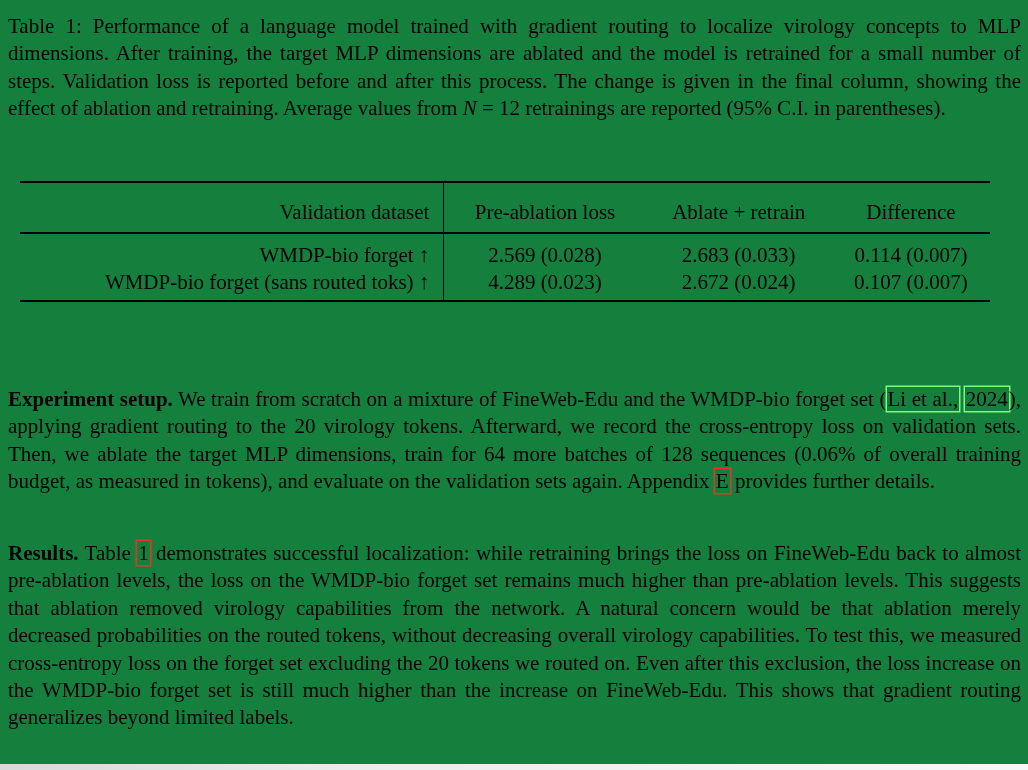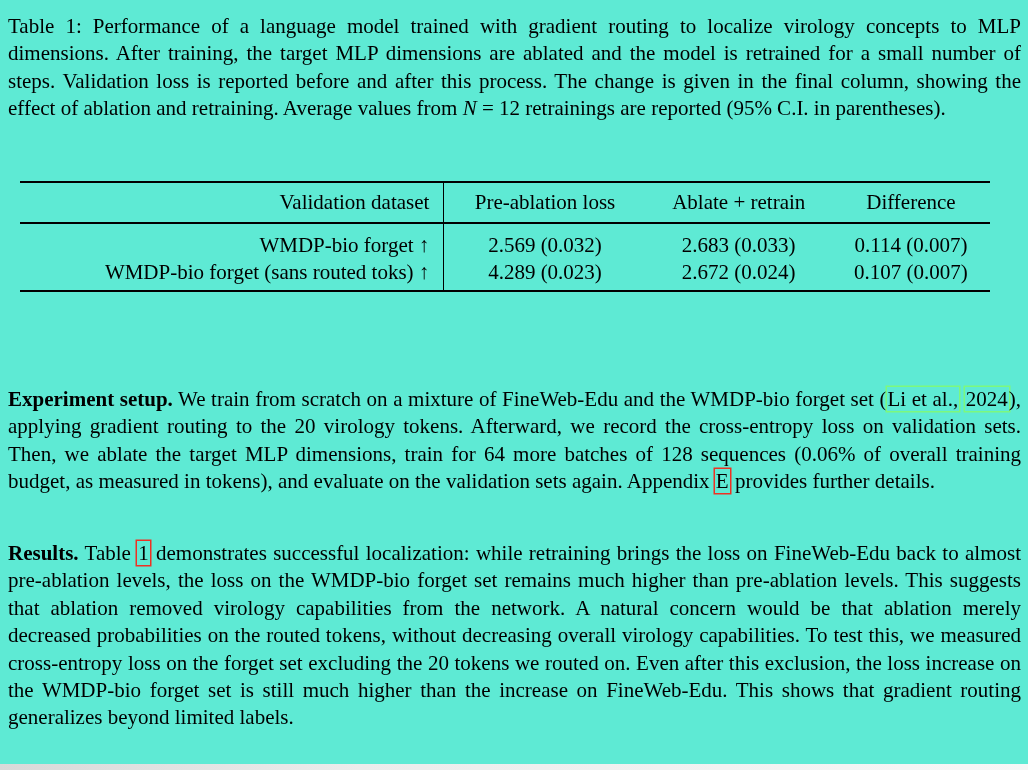--- a/index.html
+++ b/index.html
@@ -4,21 +4,21 @@
 <style>
   html, body {
     margin: 0;
     padding: 0;
     background: #ffffff;
   }
   .page {
     position: relative;
     width: 1028px;
     height: 770px;
-    background: #5eead4;
+    background: #15803d;
     color: #000000;
     font-family: "Liberation Serif", serif;
     overflow: hidden;
   }
   .caption {
     position: absolute;
     top: 13px;
     left: 8px;
     width: 1013px;
     margin: 0;
@@ -55,21 +55,21 @@
     left: 20px;
     width: 970px;
     border-collapse: collapse;
     border-top: 2.4px solid #000;
     border-bottom: 2.4px solid #000;
     font-size: 21px;
     table-layout: fixed;
   }
   .results-table th {
     font-weight: normal;
-    padding: 6px 0 6px 0;
+    padding: 16px 0 6px 0;
     border-bottom: 2px solid #000;
     text-align: center;
     line-height: 27px;
   }
   .results-table td {
     text-align: center;
     line-height: 27px;
     padding: 0;
   }
   .results-table th.col-dataset,
@@ -113,21 +113,21 @@
       <tr>
         <th class="col-dataset">Validation dataset</th>
         <th>Pre-ablation loss</th>
         <th>Ablate + retrain</th>
         <th>Difference</th>
       </tr>
     </thead>
     <tbody>
       <tr>
         <td class="col-dataset">WMDP-bio forget ↑</td>
-        <td>2.569 (0.032)</td>
+        <td>2.569 (0.028)</td>
         <td>2.683 (0.033)</td>
         <td>0.114 (0.007)</td>
       </tr>
       <tr>
         <td class="col-dataset">WMDP-bio forget (sans routed toks) ↑</td>
         <td>4.289 (0.023)</td>
         <td>2.672 (0.024)</td>
         <td>0.107 (0.007)</td>
       </tr>
     </tbody>

